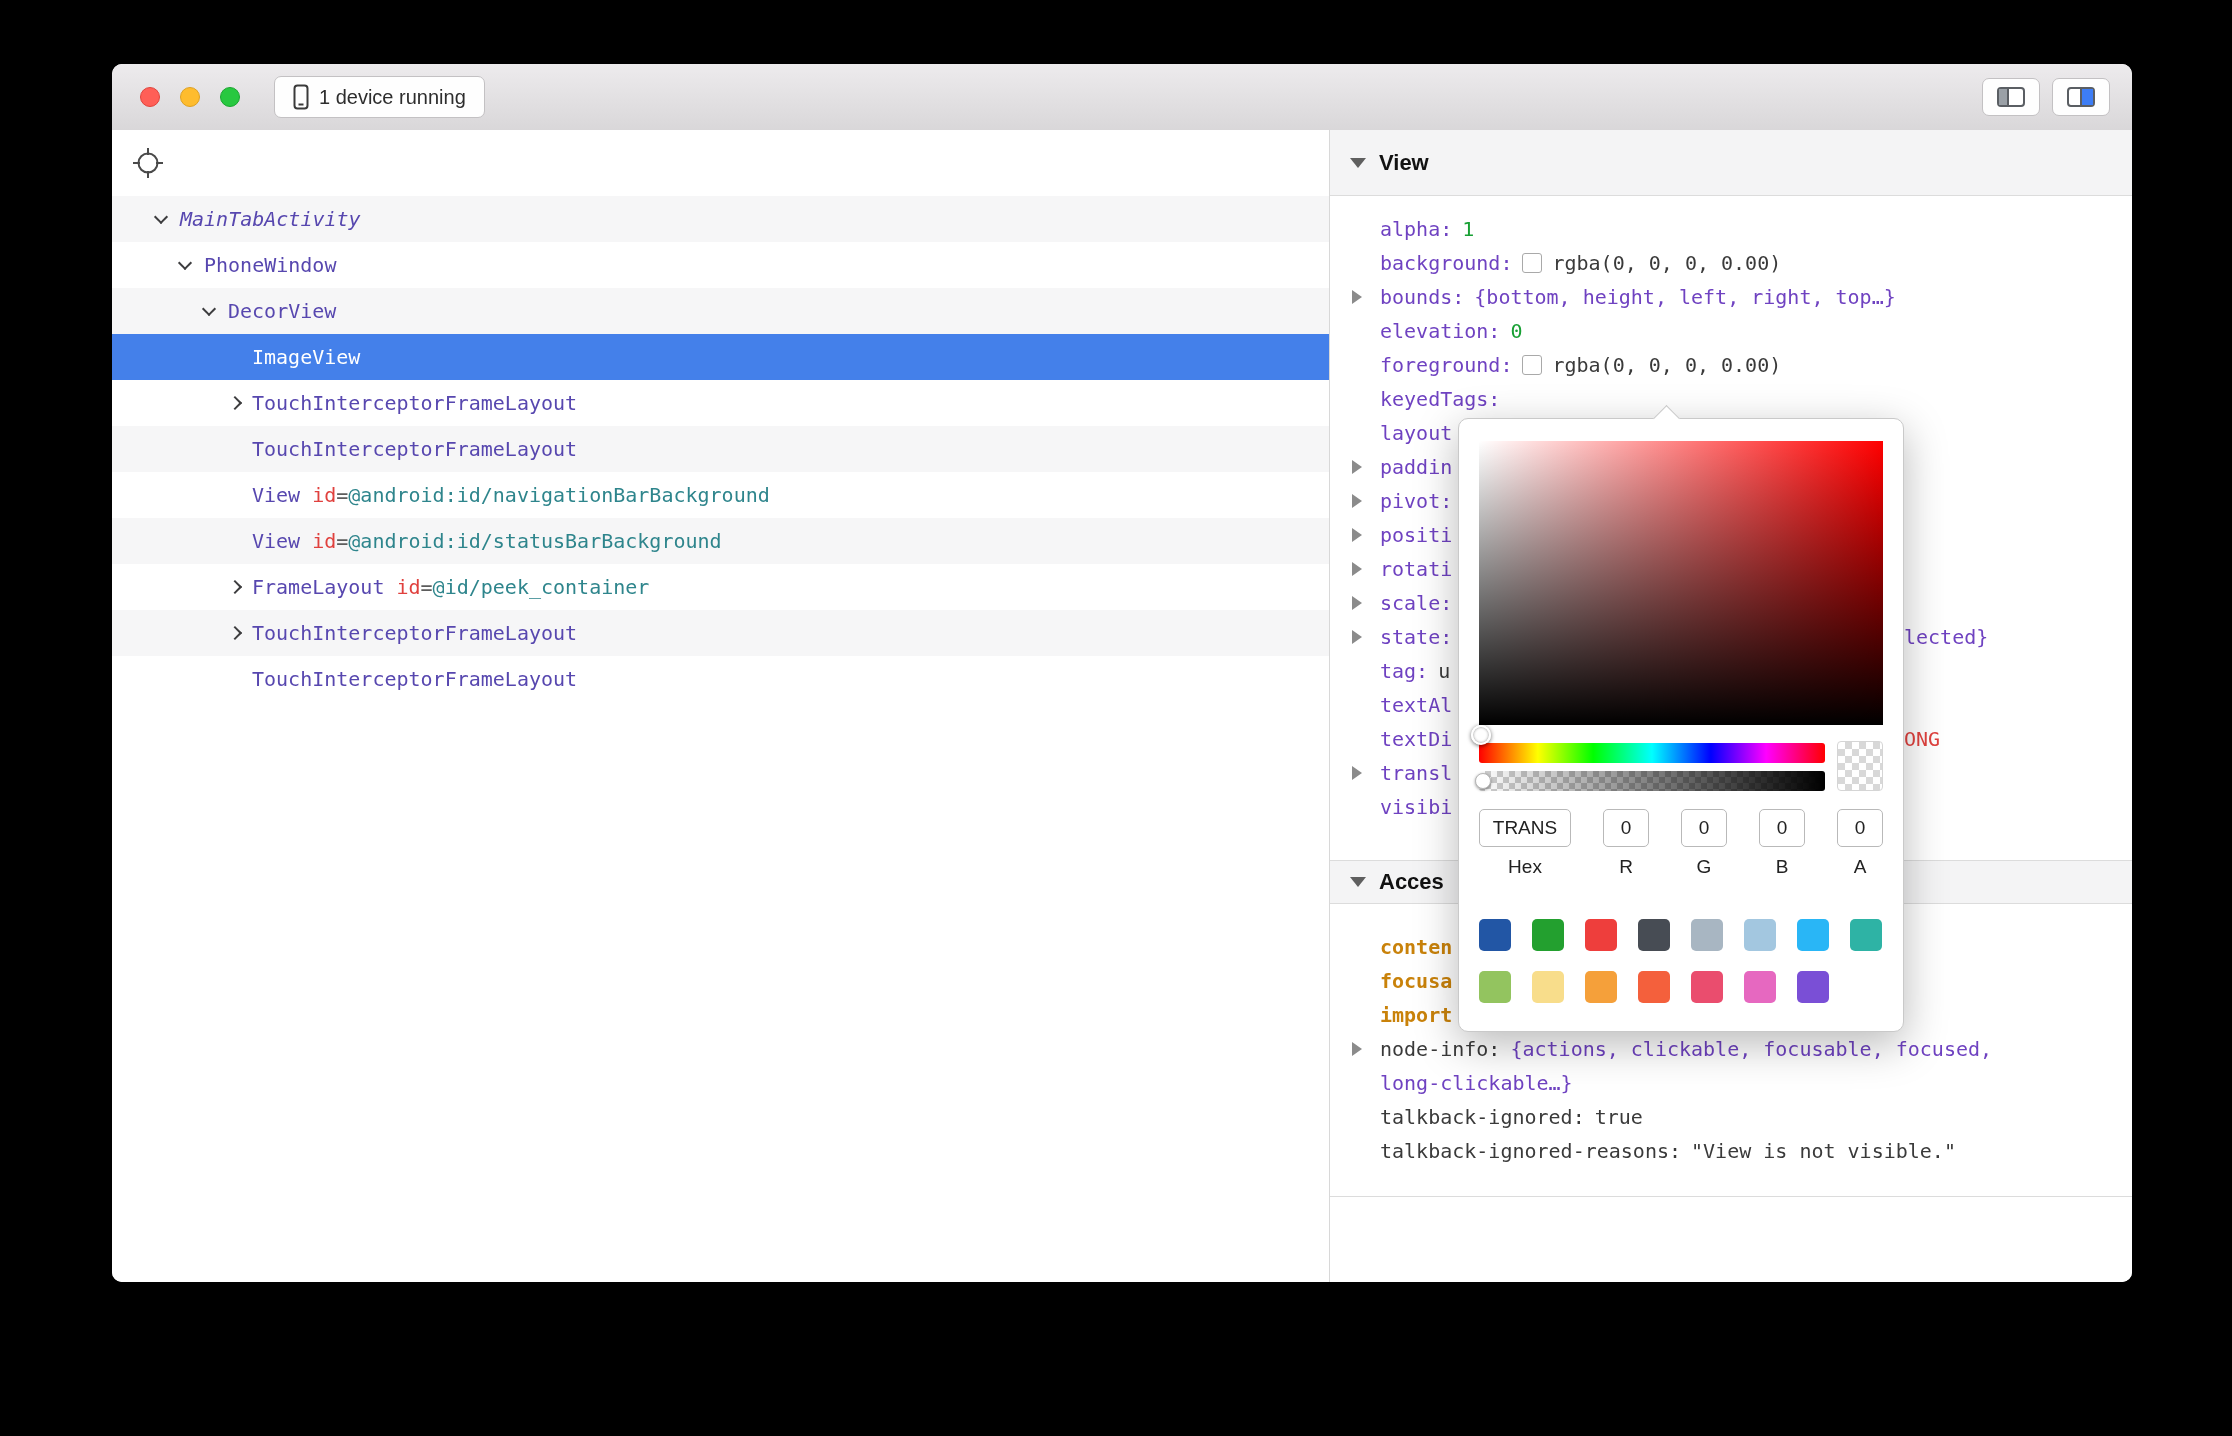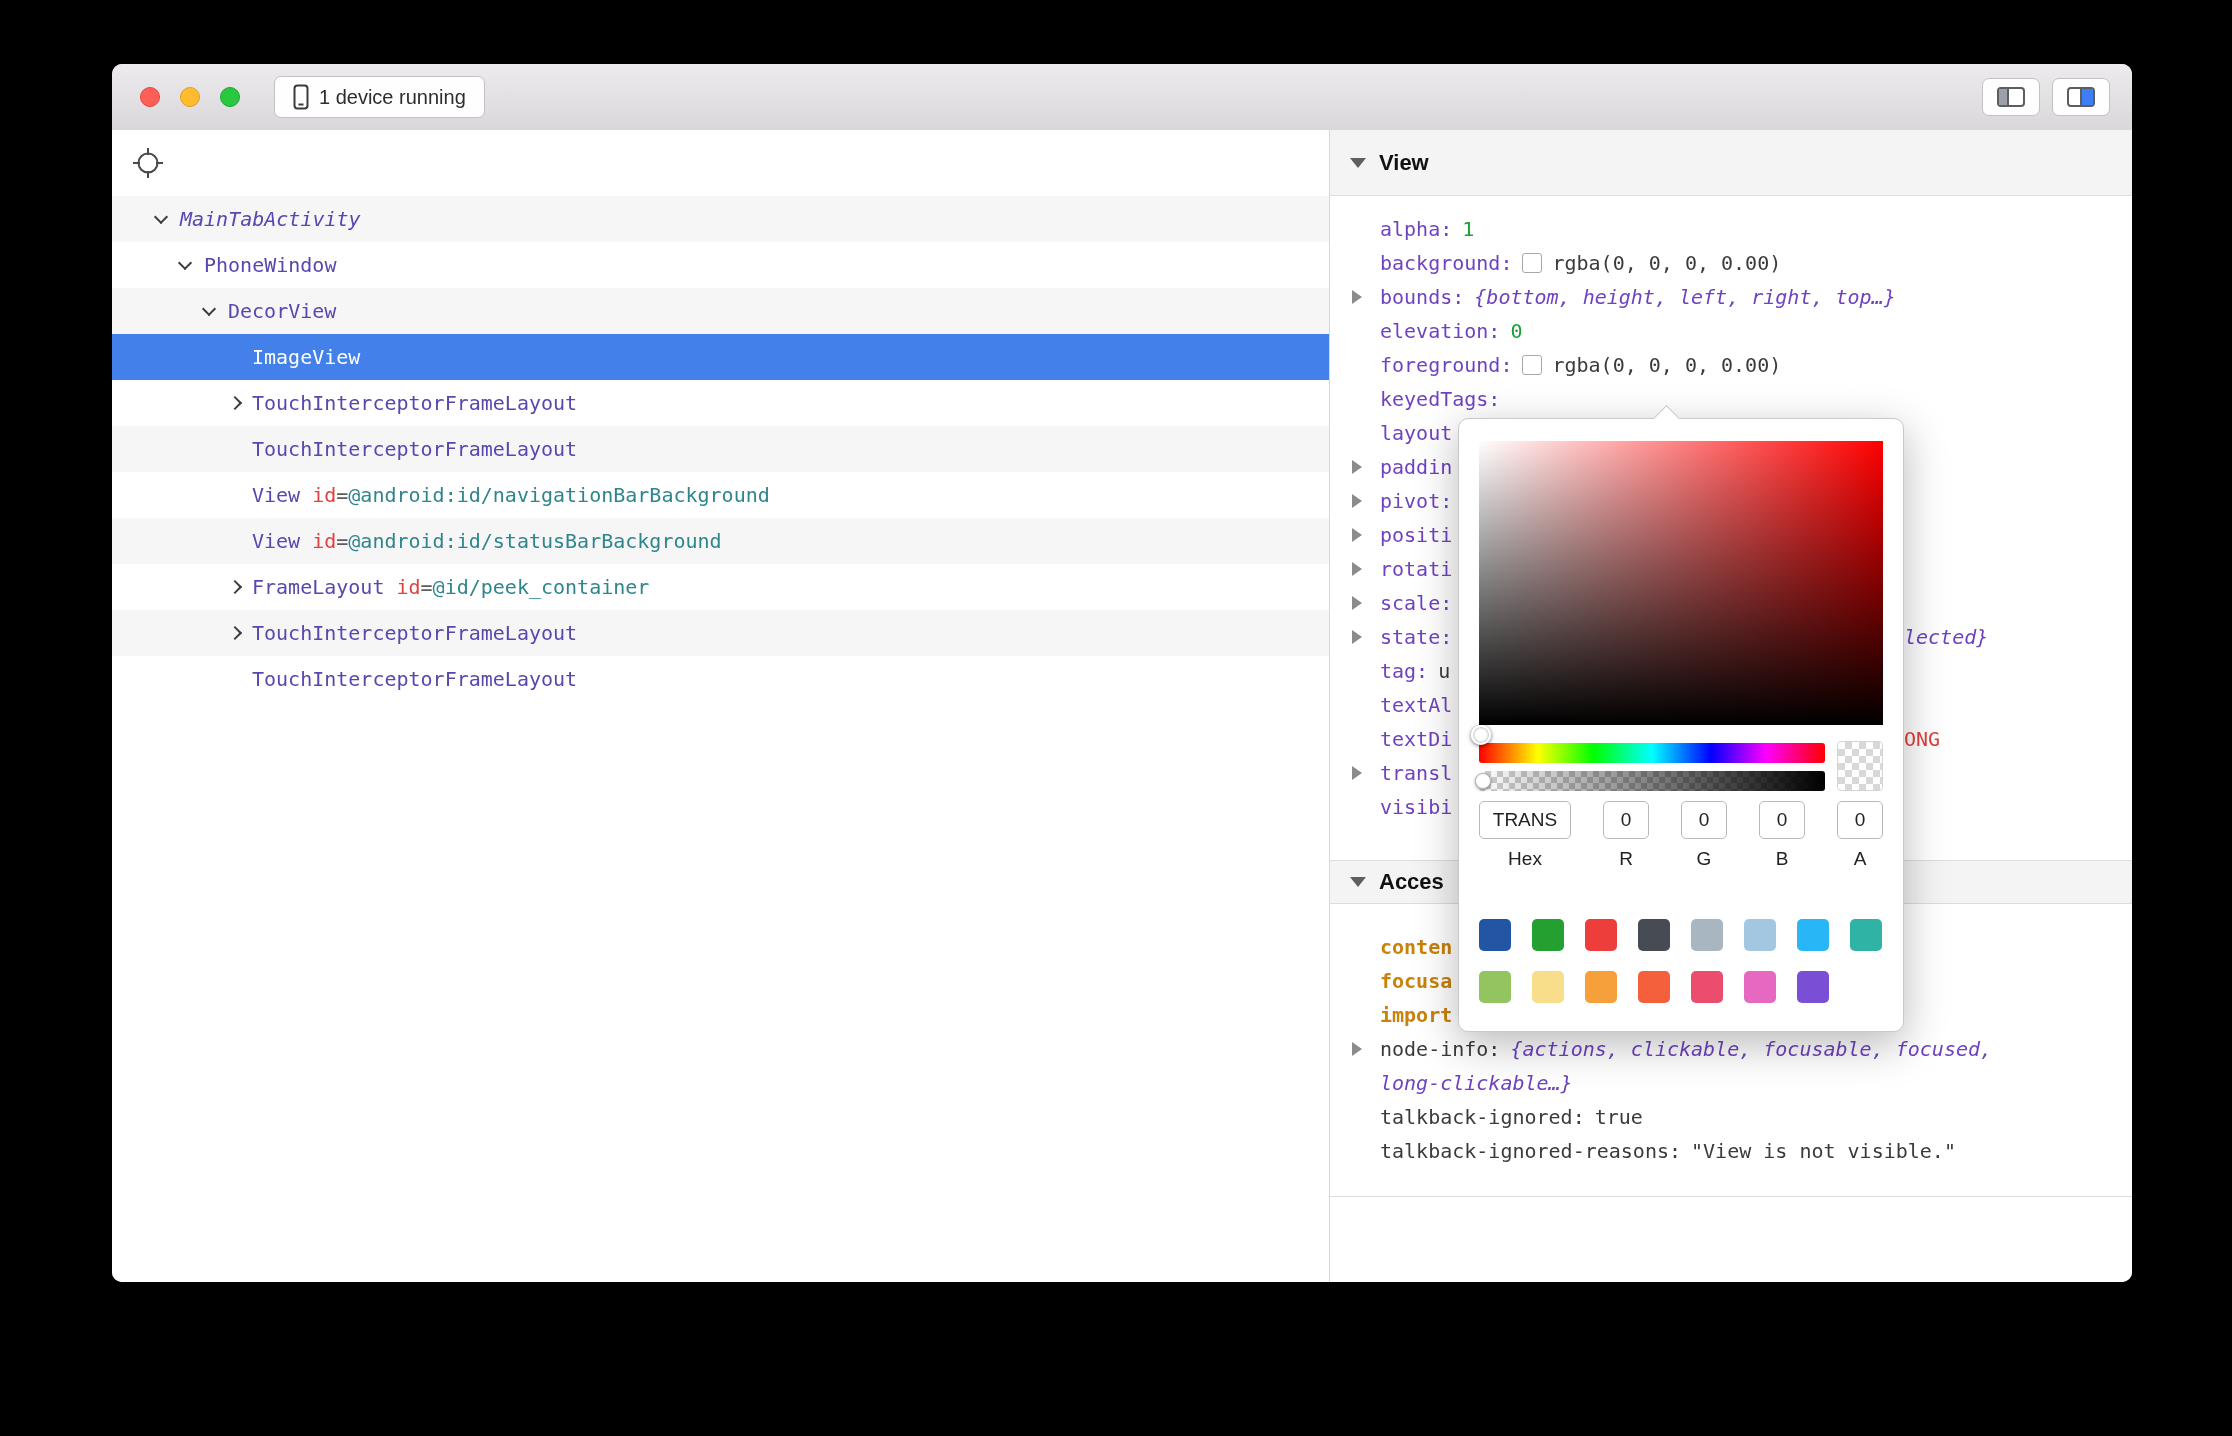--- a/index.html
+++ b/index.html
@@ -69,21 +69,21 @@
   .props{position:relative;}
   .props.view{padding:16px 0 36px 0;}
   .props.acc{padding:26px 0 28px 0;border-bottom:1px solid #dcdcdc;}
   .prop-row{position:relative;height:34px;line-height:34px;padding-left:50px;white-space:nowrap;}
   .tri-right{position:absolute;left:22px;top:10px;width:0;height:0;border-top:7px solid transparent;border-bottom:7px solid transparent;border-left:10px solid #8b8b8b;}
   .k{color:#6f42c1;margin-right:10px;}
   .k.k-orange{color:#c9820a;font-weight:bold;}
   .k.k-dark{color:#3a3a3a;}
   .v-num{color:#18a034;}
   .v-plain{color:#3a3a3a;}
-  .v-italic{color:#6f42c1;font-style:italic;}
+  .v-italic{color:#6f42c1;}
   .v-red{color:#e0413e;}
   .frag-right{position:absolute;left:574px;}
   .checkbox{display:inline-block;width:20px;height:20px;border:1.5px solid #a9a9a9;border-radius:3px;background:#fff;vertical-align:-3px;margin-right:10px;box-sizing:border-box;}
   
   .popover{
     position:absolute;left:1346px;top:354px;width:444px;height:612px;
     background:#fff;border:1px solid #c9c9c9;border-radius:10px;
     box-shadow:0 12px 44px rgba(0,0,0,.28);z-index:40;
   }
   .popover-arrow{
@@ -112,21 +112,21 @@
   .alpha-knob{
     position:absolute;left:16px;top:354px;width:16px;height:16px;background:#fff;border:1px solid #b5b5b5;
     border-radius:50%;box-shadow:0 1px 3px rgba(0,0,0,.4);z-index:3;box-sizing:border-box;
   }
   .preview{
     position:absolute;left:378px;top:322px;width:46px;height:50px;border:1px solid #d5d5d5;border-radius:4px;background-color:#fff;
     background-image:linear-gradient(45deg,#d8d8d8 25%,transparent 25%,transparent 75%,#d8d8d8 75%),
       linear-gradient(45deg,#d8d8d8 25%,transparent 25%,transparent 75%,#d8d8d8 75%);
     background-size:14px 14px;background-position:0 0,7px 7px;box-sizing:border-box;
   }
-  .fields{position:absolute;left:20px;top:382px;width:404px;display:flex;justify-content:space-between;}
+  .fields{position:absolute;left:20px;top:390px;width:404px;display:flex;justify-content:space-between;}
   .fgroup{display:flex;flex-direction:column;align-items:center;gap:9px;}
   .finput{
     height:38px;border:1.5px solid #b9b9b9;border-radius:5px;background:#fff;color:#222;
     font-family:"Liberation Sans","DejaVu Sans",sans-serif;font-size:19px;text-align:center;padding:0;box-sizing:border-box;
   }
   .finput.hex{width:92px;}
   .finput.chan{width:46px;}
   .flabel{font-size:19px;color:#222;}
   .swatches{position:absolute;left:20px;display:flex;gap:21px;}
   .swatches.row1{top:500px;}

